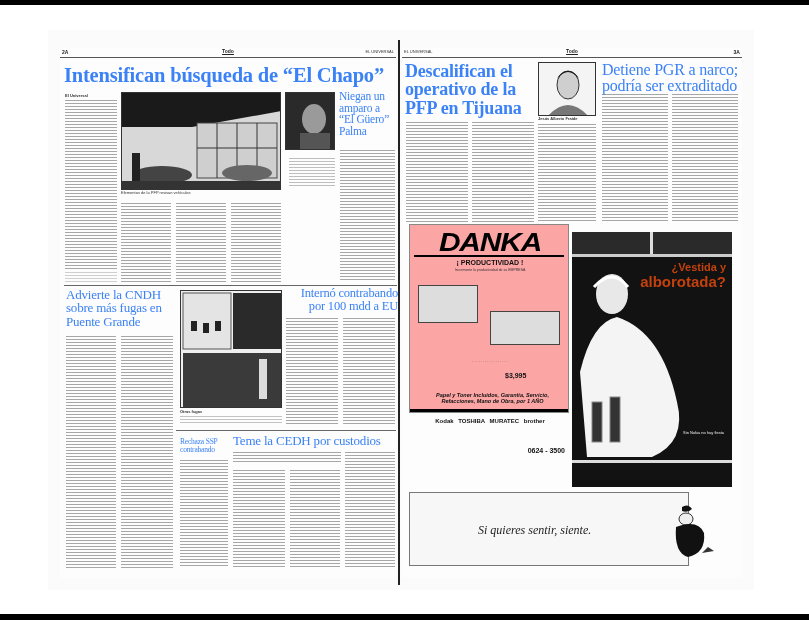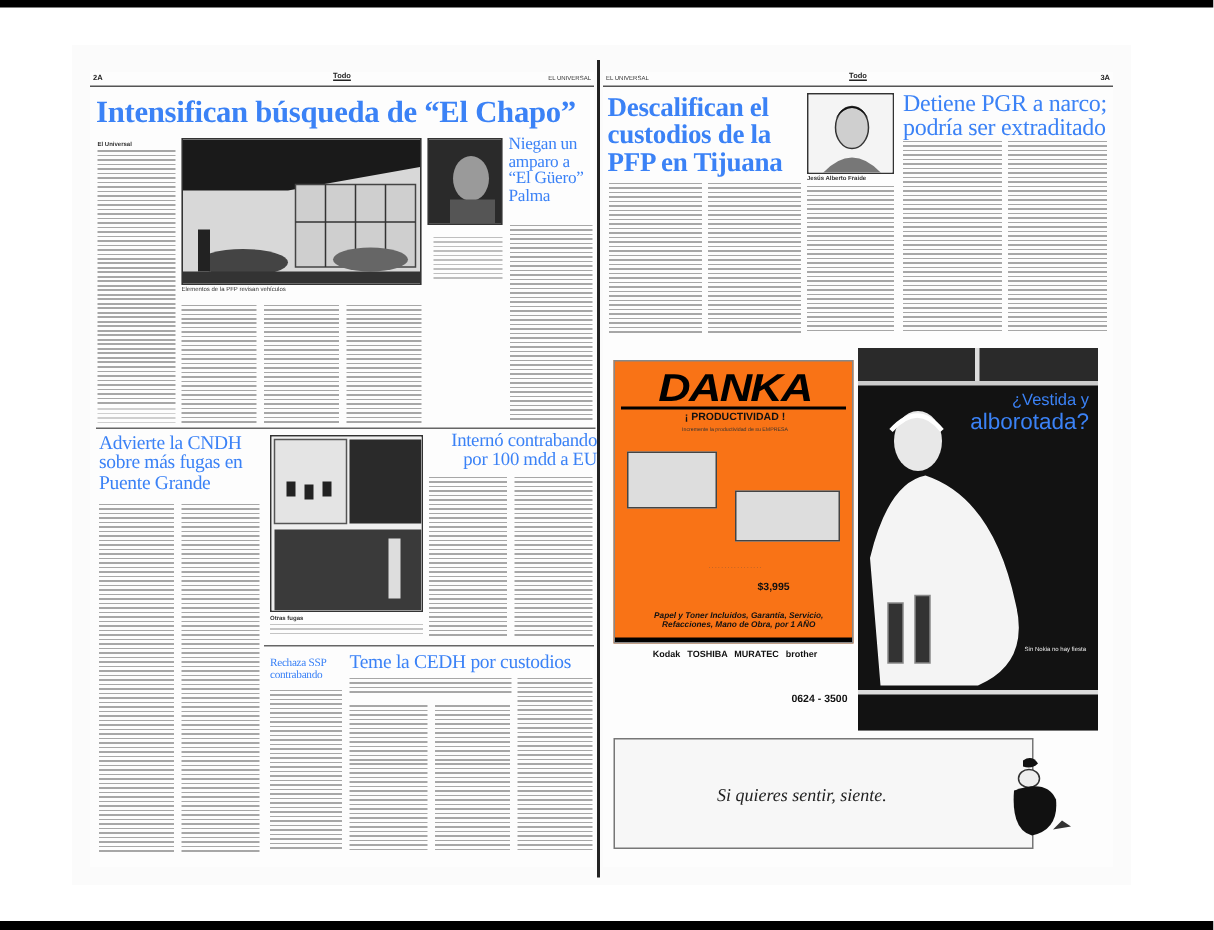--- a/index.html
+++ b/index.html
@@ -25,35 +25,35 @@
   .txt { position: absolute;
     background-image: repeating-linear-gradient(to bottom, #8a8a8a 0px, #8a8a8a 1px, transparent 1px, transparent 3px);
     opacity: 0.75; }
   .rule-h { position: absolute; height: 1px; background: #666; }
 
   .photo { position: absolute; overflow: hidden; background: #bbb; border: 1px solid #333; }
   .cap { position: absolute; font-family: "Liberation Sans", sans-serif; font-size: 4px; color: #333; line-height: 1.1; }
   .byline { position: absolute; font-family: "Liberation Sans", sans-serif; font-size: 4px; font-weight: bold; color:#333; }
 
   
-  .ad-danka { position: absolute; left: 409px; top: 240px; width: 160px; height: 189px; background: #f97316; border: 1px solid #888; }
+  .ad-danka { position: absolute; left: 409px; top: 224px; width: 160px; height: 189px; background: #fca5a5; border: 1px solid #888; }
   .danka-logo { position: absolute; left: 2px; top: 2px; width: 156px; text-align: center; font-family: "Liberation Sans", sans-serif; font-weight: bold; font-style: italic; font-size: 26px; letter-spacing: -1px; color: #000; transform: scaleX(1.15); }
   .danka-rule { position: absolute; left: 4px; top: 30px; width: 150px; height: 2px; background: #000; }
   .danka-tag { position: absolute; left: 0; top: 34px; width: 160px; text-align: center; font-family: "Liberation Sans", sans-serif; font-weight: bold; font-size: 7px; color: #111; }
   .danka-sub { position: absolute; left: 10px; top: 43px; width: 140px; text-align: center; font-family: "Liberation Sans", sans-serif; font-size: 3.5px; color: #333; }
   .copier { position: absolute; background: #ddd; border: 1px solid #444; }
   .danka-small { position: absolute; left: 10px; width: 140px; text-align: center; font-family: "Liberation Sans", sans-serif; font-size: 3.5px; color: #444; }
   .danka-price { position: absolute; left: 95px; top: 147px; font-family: "Liberation Sans", sans-serif; font-weight: bold; font-size: 7px; }
   .danka-services { position: absolute; left: 10px; top: 167px; width: 145px; text-align: center; font-family: "Liberation Sans", sans-serif; font-weight: bold; font-style: italic; font-size: 5.5px; line-height: 1.15; color:#111; }
   .danka-brands { position: absolute; left: 0; top: 193px; width: 160px; text-align: center; font-family: "Liberation Sans", sans-serif; font-weight: bold; font-size: 6px; word-spacing: 3px; }
   .danka-phone { position: absolute; left: 40px; top: 222px; width: 115px; text-align: right; font-family: "Liberation Sans", sans-serif; font-weight: bold; font-size: 7px; }
   .danka-bottom { position: absolute; left: 0; bottom: 0; width: 158px; height: 3px; background: #000; }
 
   .ad-vestida { position: absolute; left: 572px; top: 232px; width: 160px; height: 255px; background: #111; overflow: hidden; }
-  .vestida-head { position: absolute; right: 6px; top: 30px; text-align: right; font-family: "Liberation Sans", sans-serif; font-weight: normal; color: #3b82f6; line-height: 1.05; }
+  .vestida-head { position: absolute; right: 6px; top: 30px; text-align: right; font-family: "Liberation Sans", sans-serif; font-weight: bold; color: #c2410c; line-height: 1.05; }
   .vestida-head .l1 { font-size: 11px; }
   .vestida-head .l2 { font-size: 15px; }
   .vestida-fine { position: absolute; right: 8px; top: 198px; width: 60px; text-align: right; font-family: "Liberation Sans", sans-serif; font-size: 4px; color: #eee; }
 
   .ad-siente { position: absolute; left: 409px; top: 492px; width: 280px; height: 74px; background: #f7f7f7; border: 1px solid #777; }
   .siente-text { position: absolute; left: 68px; top: 30px; font-family: "Liberation Serif", serif; font-style: italic; font-size: 12px; color: #222; }
 </style>
 </head>
 <body>
 
@@ -146,21 +146,21 @@
 <div class="gutter"></div>
 
 <div class="page right">
   <div class="folio">
     <span class="paper" style="left:2px">EL UNIVERSAL</span>
     <span class="sec">Todo</span>
     <span class="pg" style="right:2px">3A</span>
   </div>
 </div>
 
-<div class="hl" style="left:405px;top:62px;font-size:18px;width:132px;">Descalifican el custodios de la PFP en Tijuana</div>
+<div class="hl" style="left:405px;top:62px;font-size:18px;width:132px;">Descalifican el operativo de la PFP en Tijuana</div>
 <div class="txt" style="left:406px;top:122px;width:62px;height:100px;"></div>
 <div class="txt" style="left:472px;top:122px;width:62px;height:100px;"></div>
 
 <div class="photo" style="left:538px;top:62px;width:58px;height:54px;background:#f2f2f2;">
   <svg width="58" height="54" viewBox="0 0 58 54">
     <rect width="58" height="54" fill="#f4f4f4"></rect>
     <ellipse cx="29" cy="22" rx="11" ry="14" fill="#cfcfcf" stroke="#333"></ellipse>
     <path d="M18 16 Q29 2 40 16 Q36 8 29 8 Q22 8 18 16Z" fill="#111"></path>
     <path d="M8 54 Q29 30 50 54Z" fill="#777"></path>
   </svg>

